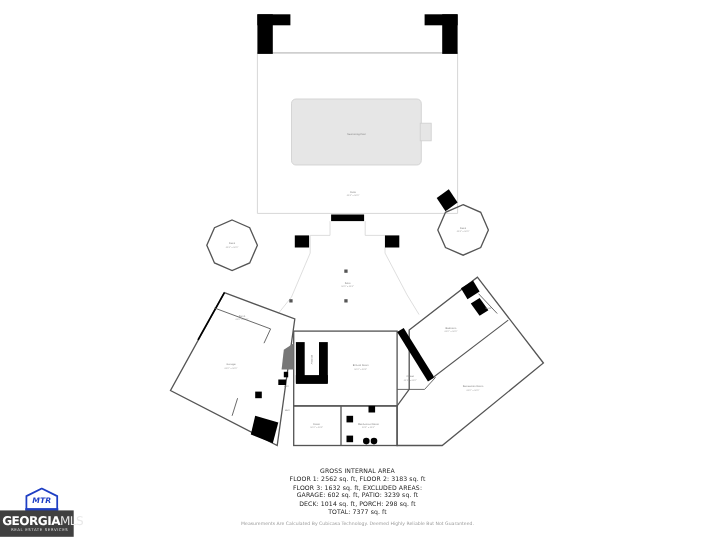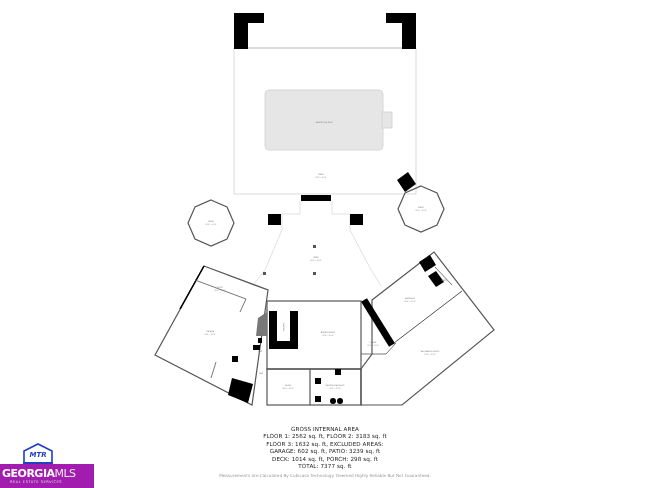--- a/index.html
+++ b/index.html
@@ -5,21 +5,21 @@
   html, body { margin: 0; padding: 0; background: #ffffff; }
   body { width: 650px; height: 488px; position: relative; overflow: hidden; font-family: "DejaVu Sans", sans-serif; }
   #plan { position: absolute; left: 0; top: 0; width: 650px; height: 420px; }
   .room-label { font-size: 2.2px; fill: #777; text-anchor: middle; font-family: "DejaVu Sans", sans-serif; }
   .room-dim { font-size: 1.8px; fill: #888; text-anchor: middle; font-family: "DejaVu Sans", sans-serif; }
   .summary { position: absolute; left: 0; width: 650px; top: 426px; text-align: center; color: #222; font-size: 5.6px; line-height: 7.4px; letter-spacing: 0.1px; font-family: "DejaVu Sans", sans-serif; }
   .summary div { white-space: nowrap; }
   .disclaimer { position: absolute; left: 0; width: 650px; top: 473px; text-align: center; color: #9a9a9a; font-size: 4.2px; font-family: "DejaVu Sans", sans-serif; }
   .logo { position: absolute; left: 0; top: 443px; width: 74px; height: 45px; padding-left: 21px; }
   .mtr { position: absolute; left: 20px; top: 0; width: 36px; height: 22px; }
-  .gmls { position: absolute; left: 0; top: 21px; width: 94px; height: 24px; background: #a21caf; }
+  .gmls { position: absolute; left: 0; top: 21px; width: 67px; height: 24px; background: #404040; }
   .gmls-name { position: absolute; left: 2px; top: 3px; color: #fff; font-size: 11px; font-weight: bold; letter-spacing: -0.5px; font-family: "DejaVu Sans", sans-serif; white-space: nowrap; }
   .gmls-name .mls { font-weight: normal; color: #e9e9e9; }
   .gmls-sub { position: absolute; left: 10px; top: 16px; color: #ddd; font-size: 3.6px; letter-spacing: 0.5px; font-family: "DejaVu Sans", sans-serif; white-space: nowrap; }
 </style>
 </head>
 <body>
 
 <svg id="plan" viewBox="0 0 650 420" xmlns="http://www.w3.org/2000/svg">
 
   <g>

